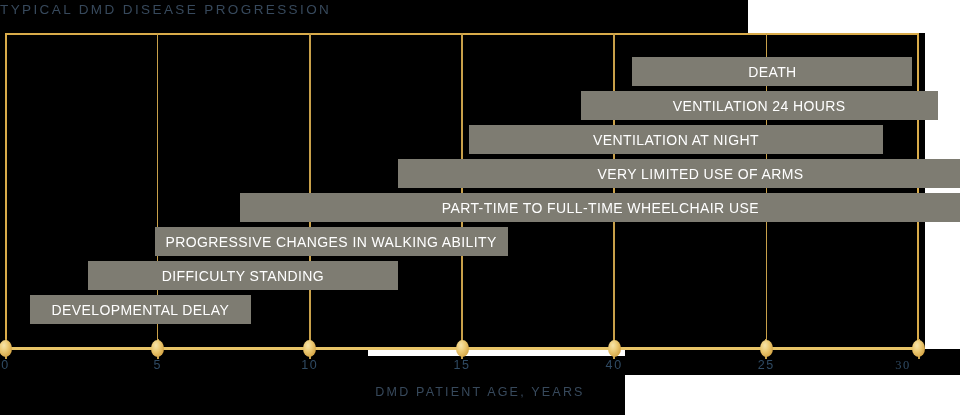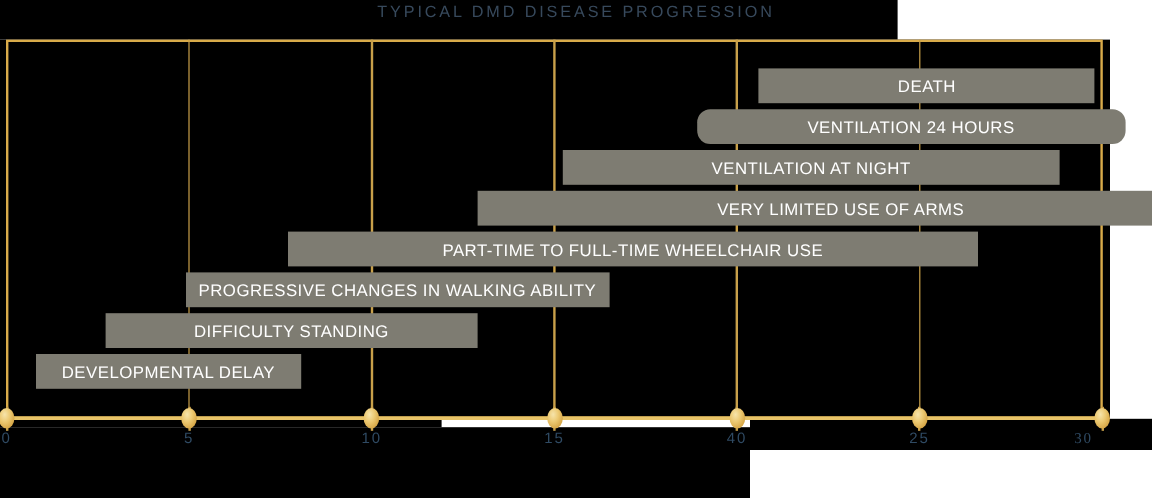--- a/index.html
+++ b/index.html
@@ -10,21 +10,20 @@
     overflow:hidden;
   }
   #stage{position:relative;width:960px;height:415px;}
 
   
   .bg-black{position:absolute;background:#000000;}
 
   
   #title{
     position:absolute;left:0;top:2px;width:960px;
-    text-align:center;
     color:#37495c;
     font-size:13.5px;
     letter-spacing:2.4px;
     font-weight:400;
     white-space:nowrap;
   }
 
   
   #frame{
     position:absolute;
@@ -118,30 +117,30 @@
       <div class="gridline" style="left: 156.917px;"></div>
       <div class="gridline" style="left: 309.083px;"></div>
       <div class="gridline" style="left: 461.25px;"></div>
       <div class="gridline" style="left: 613.417px;"></div>
       <div class="gridline" style="left: 765.583px;"></div>
     </div>
   <div id="bars">
       <div class="bar" style="left: 632.427px; width: 279.987px; top: 57px;">
         <span class="bar-label">DEATH</span>
       </div>
-      <div class="bar" style="left: 580.69px; width: 357px; top: 91px; border-radius: 11px;">
+      <div class="bar" style="left: 580.69px; width: 357px; top: 91px;">
         <span class="bar-label">VENTILATION 24 HOURS</span>
       </div>
       <div class="bar" style="left: 469px; width: 413.893px; top: 125px;">
         <span class="bar-label">VENTILATION AT NIGHT</span>
       </div>
       <div class="bar" style="left: 398.09px; width: 605px; top: 159px;">
         <span class="bar-label">VERY LIMITED USE OF ARMS</span>
       </div>
-      <div class="bar" style="left: 239.837px; width: 575px; top: 193px;">
+      <div class="bar" style="left: 239.837px; width: 721px; top: 193px;">
         <span class="bar-label">PART-TIME TO FULL-TIME WHEELCHAIR USE</span>
       </div>
       <div class="bar" style="left: 154.623px; width: 353.027px; top: 227px;">
         <span class="bar-label">PROGRESSIVE CHANGES IN WALKING ABILITY</span>
       </div>
       <div class="bar" style="left: 87.67px; width: 310.42px; top: 261px;">
         <span class="bar-label">DIFFICULTY STANDING</span>
       </div>
       <div class="bar" style="left: 29.8467px; width: 221px; top: 295px;">
         <span class="bar-label">DEVELOPMENTAL DELAY</span>
@@ -166,14 +165,15 @@
       <div class="tick-dot" style="left: 607.667px;"></div>
       <div class="tick-label" style="left: 594.167px;">40</div>
       <div class="tick-stem" style="left: 765.333px;"></div>
       <div class="tick-dot" style="left: 759.833px;"></div>
       <div class="tick-label" style="left: 746.333px;">25</div>
       <div class="tick-stem" style="left: 917.5px;"></div>
       <div class="tick-dot" style="left: 912px;"></div>
       <div class="tick-label" style="left: 883px; font-family: Liberation Serif, serif;">30</div>
     </div>
 
+  <div id="axis-title">DMD PATIENT AGE, YEARS</div>
 
 </div>
 
 </body></html>

